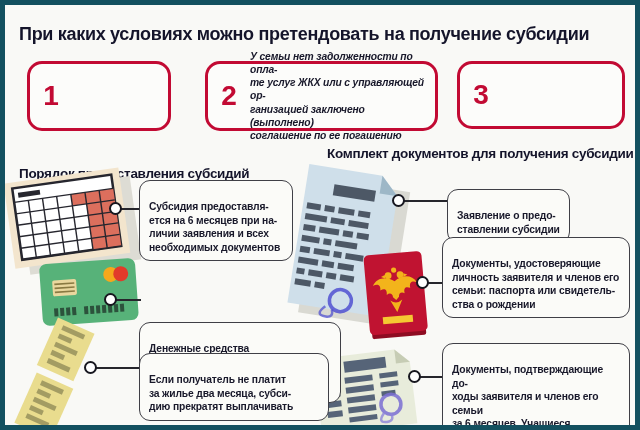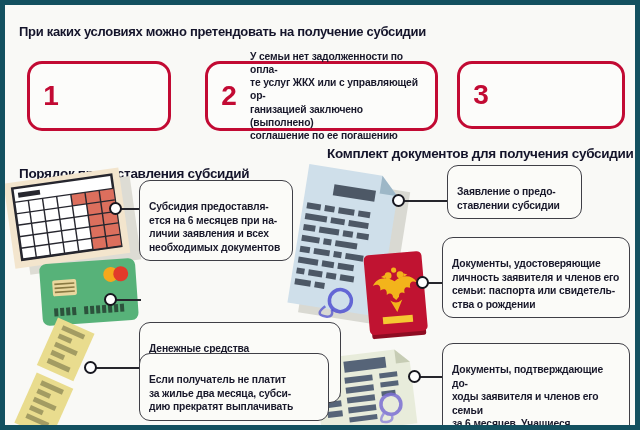--- a/index.html
+++ b/index.html
@@ -3,32 +3,32 @@
 <meta charset="utf-8">
 <style>
   html,body{margin:0;padding:0;background:#e8e8e8;}
   .canvas{
     position:relative;width:640px;height:430px;box-sizing:border-box;
     border:5px solid #13505f;background:#f9f9f6;overflow:hidden;
     font-family:"Liberation Sans","DejaVu Sans",sans-serif;color:#18182a;
   }
   .abs{position:absolute;}
   .page-title{
-    left:14px;top:19px;font-size:13px;font-weight:800;letter-spacing:-0.3px;color:#14142a;
+    left:14px;top:19px;font-size:18px;font-weight:800;letter-spacing:-0.3px;color:#14142a;
   }
   .cond{
     box-sizing:border-box;border:3px solid #c20a33;border-radius:15px;background:#fcfcfa;
     display:flex;align-items:center;
   }
   .cond-num{
     font-size:28px;font-weight:800;color:#c20a33;min-width:30px;text-align:center;margin-left:6px;line-height:1;
   }
   .cond-text{
     font-size:10.3px;font-weight:700;line-height:1.28;letter-spacing:-0.15px;
-    white-space:pre-line;padding:4px 8px 4px 6px;color:#18182a;
+    white-space:pre-line;padding:4px 8px 4px 6px;color:#18182a;font-style:italic;
   }
   .sec-head{font-size:13.5px;font-weight:800;letter-spacing:-0.3px;color:#14142a;}
   .callout{
     box-sizing:border-box;border:1.7px solid #3f3f46;border-radius:11px;background:#fbfbf8;
     padding:6px 9px;font-size:10.3px;font-weight:700;line-height:1.3;letter-spacing:-0.15px;
     white-space:pre-line;color:#18182a;z-index:4;
   }
   .line{height:2px;background:#26262c;z-index:3;}
   .dot{
     width:9px;height:9px;border:2.6px solid #17171f;border-radius:50%;background:#ffffff;z-index:5;
@@ -253,21 +253,21 @@
 перечисляются непо-
 средственно жителям
 на счета в банке</span>
   </div>
   <div class="abs callout" style="left:134px;top:348px;width:190px;">
     <span>Если получатель не платит
 за жилье два месяца, субси-
 дию прекратят выплачивать</span>
   </div>
 
-  <div class="abs callout" style="left:442px;top:160px;width:135px;">
+  <div class="abs callout" style="left:442px;top:184px;width:123px;">
     <span>Заявление о предо-
 ставлении субсидии</span>
   </div>
   <div class="abs callout" style="left:437px;top:232px;width:188px;">
     <span>Документы, удостоверяющие
 личность заявителя и членов его
 семьи: паспорта или свидетель-
 ства о рождении</span>
   </div>
   <div class="abs callout" style="left:437px;top:338px;width:188px;">

